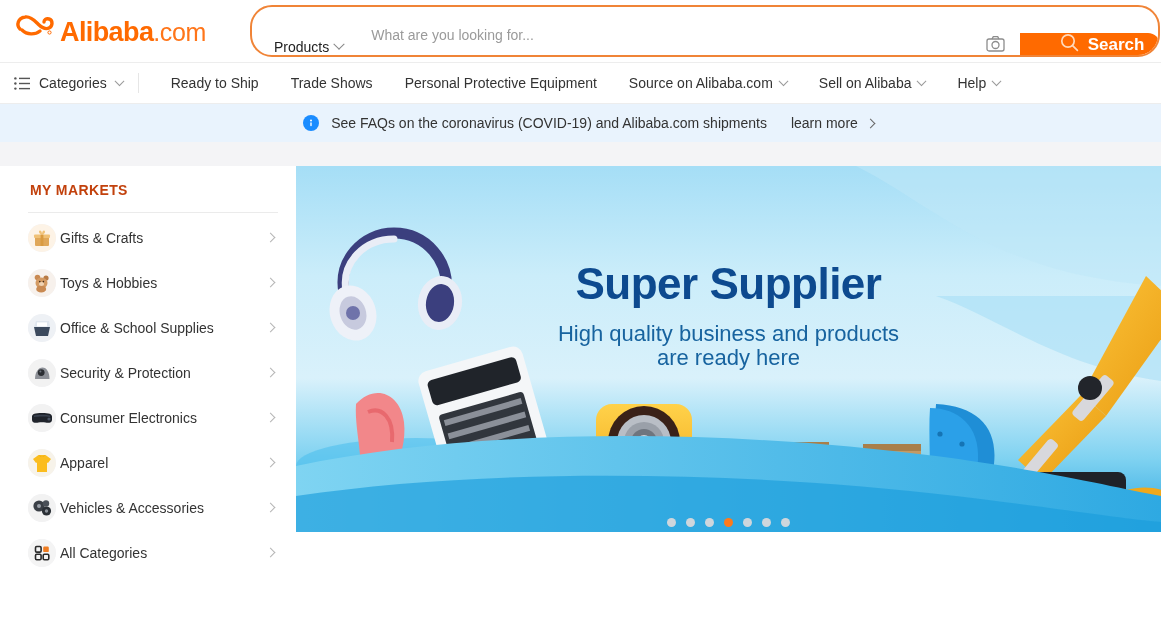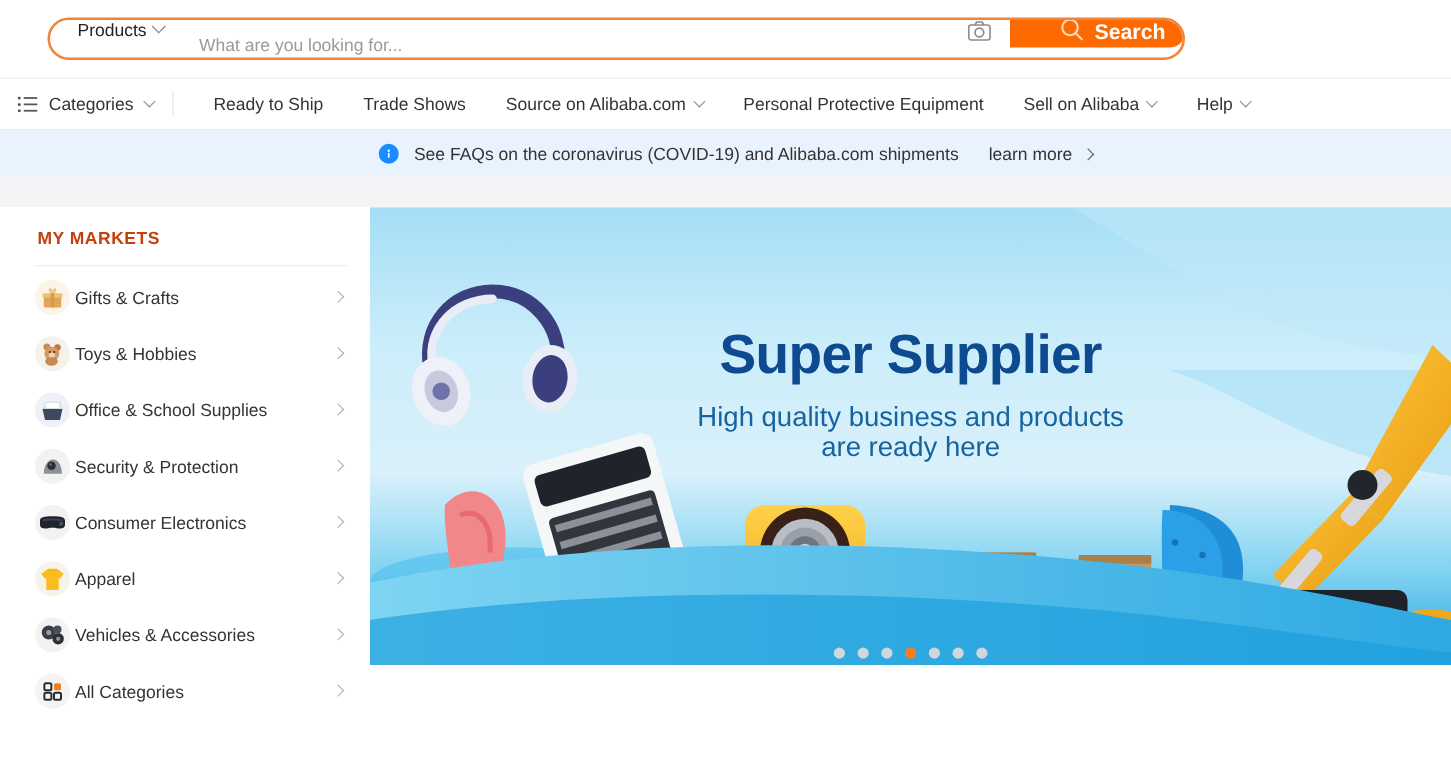--- a/index.html
+++ b/index.html
@@ -47,26 +47,26 @@
     font-size: 25px;
     font-weight: normal;
     color: #ff7519;
     letter-spacing: -0.4px;
   }
 
   
   .searchwrap {
     flex: 0 0 auto;
     width: 910px;
-    height: 34px;
+    height: 52px;
     margin-left: 24px;
     border: 2px solid #f08437;
     border-radius: 22px;
     display: flex;
-    align-items: flex-start;
+    align-items: flex-end;
     background: #fff;
     overflow: hidden;
   }
   .sel-products {
     display: flex;
     align-items: center;
     gap: 6px;
     padding: 0 14px 0 22px;
     font-size: 14px;
     color: #222;
@@ -308,20 +308,31 @@
     background: #cfd6dc;
     cursor: pointer;
   }
   .dot.on { background: #ff7a1a; }
 </style>
 </head>
 <body>
 
 <div class="header">
 
+  <div class="logo">
+    <span class="logo-mark">
+      <svg width="44" height="30" viewBox="0 0 44 30">
+        <path d="M6 18 C2 14 4 7 11 6 C17 5 21 10 24 13 C27 16 31 19 35 17 C39 15 39 9 35 8 C32 7.2 30 9 30 11" fill="none" stroke="#ff6a00" stroke-width="3.4" stroke-linecap="round"></path>
+        <path d="M8 19 C13 24 21 24 26 20" fill="none" stroke="#ff6a00" stroke-width="3.4" stroke-linecap="round"></path>
+        <circle cx="35.5" cy="21.5" r="1.6" fill="none" stroke="#ff6a00" stroke-width="1"></circle>
+      </svg>
+    </span>
+    <span class="logo-text">Alibaba</span>
+      <span class="logo-dotcom">.com</span>
+  </div>
 
   <div class="searchwrap">
     <div class="sel-products">
       <span>Products</span>
       <i class="chev"></i>
     </div>
     <input class="search-input" type="text" placeholder="What are you looking for..." style="">
     <button class="cam-btn">
       <span>
         <svg width="19" height="17" viewBox="0 0 19 17">
@@ -359,25 +370,25 @@
     <i class="chev-sm"></i>
   </div>
   <div class="nav-items">
     <div class="nav-item">
       <span>Ready to Ship</span>
     </div>
     <div class="nav-item">
       <span>Trade Shows</span>
     </div>
     <div class="nav-item">
+      <span>Personal Protective Equipment</span>
+    </div>
+    <div class="nav-item">
       <span>Source on Alibaba.com</span>
       <i class="chev-sm"></i>
-    </div>
-    <div class="nav-item">
-      <span>Personal Protective Equipment</span>
     </div>
     <div class="nav-item">
       <span>Sell on Alibaba</span>
       <i class="chev-sm"></i>
     </div>
     <div class="nav-item">
       <span>Help</span>
       <i class="chev-sm"></i>
     </div>
   </div>

